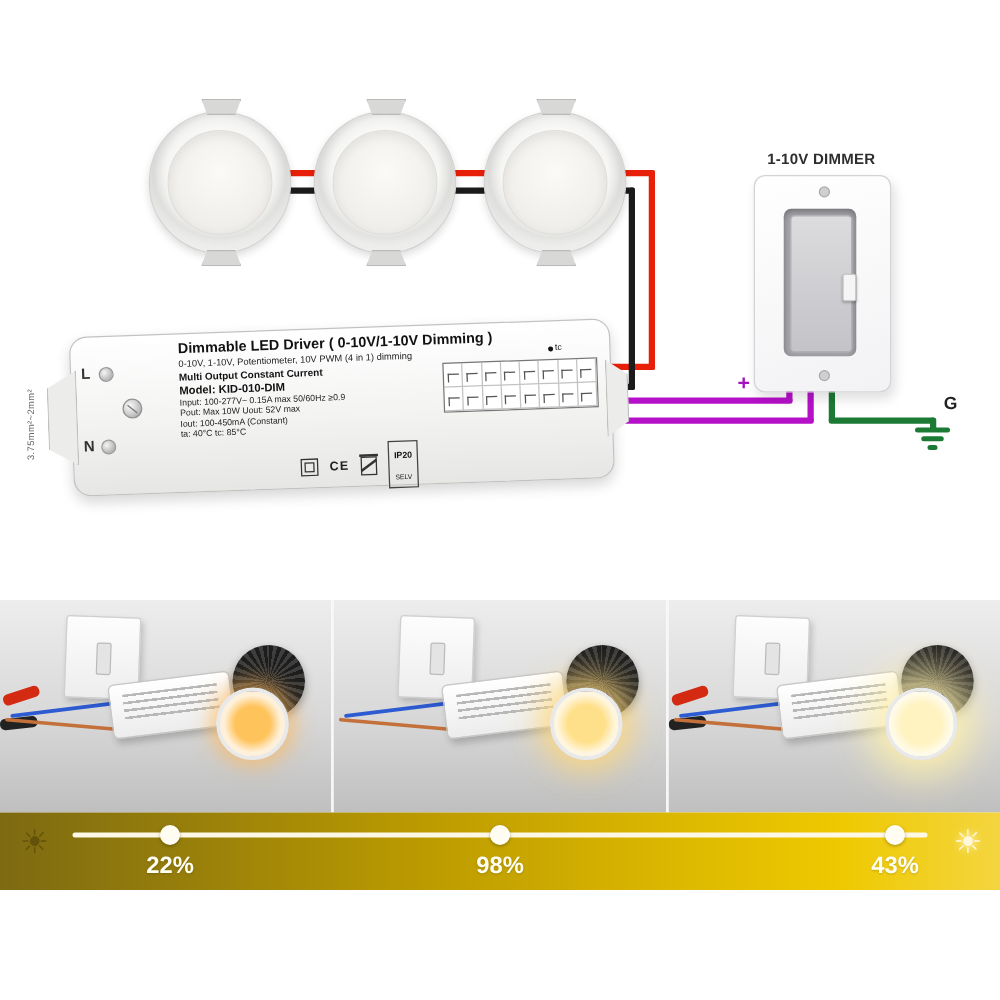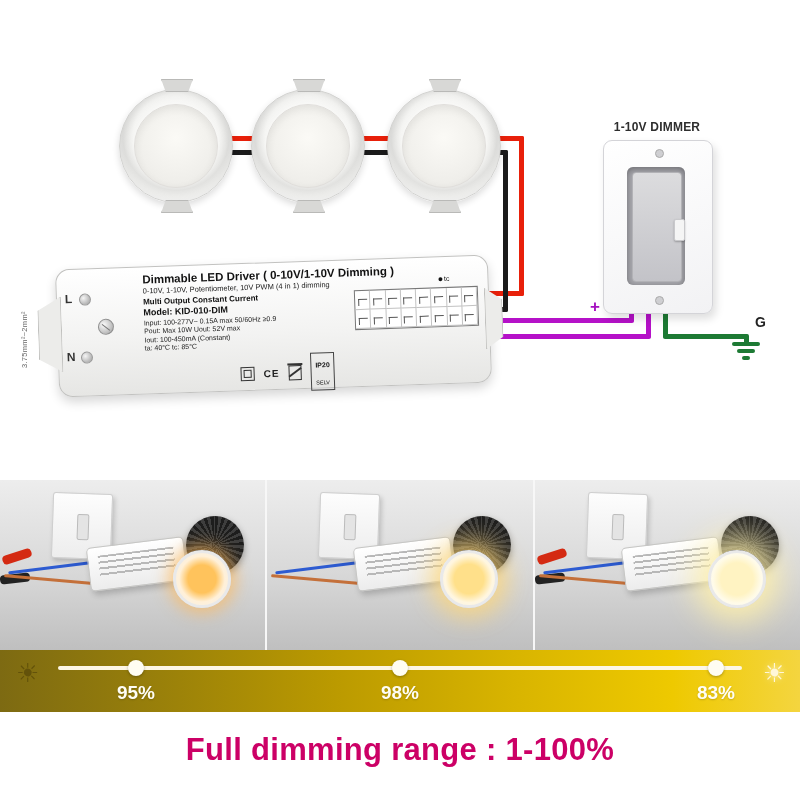--- a/index.html
+++ b/index.html
@@ -290,23 +290,20 @@
       <div class="ledface"></div>
     </div>
   </div>
 
   <div class="dimbar">
     <span class="sun sun-l">☀</span>
     <div class="track"></div>
     <span class="dot" style="left:calc(17% - 8px)"></span>
     <span class="dot" style="left:calc(50% - 8px)"></span>
     <span class="dot" style="left:calc(89.5% - 8px)"></span>
-    <span class="stop-label" style="left:17%">95%</span>
+    <span class="stop-label" style="left:17%">22%</span>
     <span class="stop-label" style="left:50%">98%</span>
-    <span class="stop-label" style="left:89.5%">83%</span>
+    <span class="stop-label" style="left:89.5%">43%</span>
     <span class="sun sun-r">☀</span>
   </div>
 
-  <div class="footer">
-    <div class="footer-text">Full dimming range : 1-100%</div>
-  </div>
 
 </div>
 
 </body></html>

